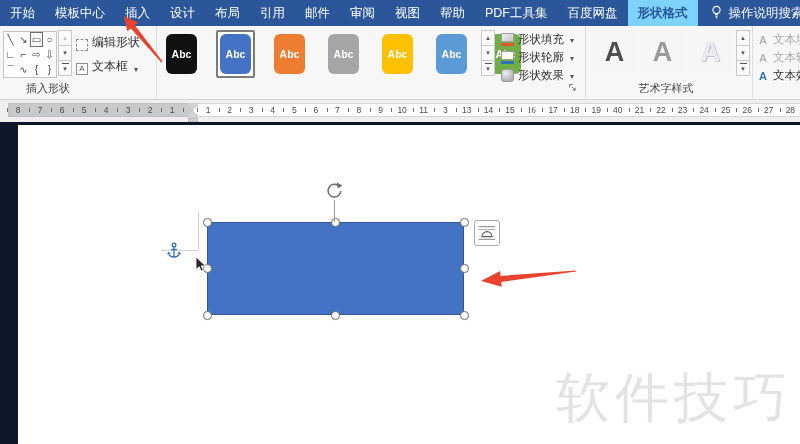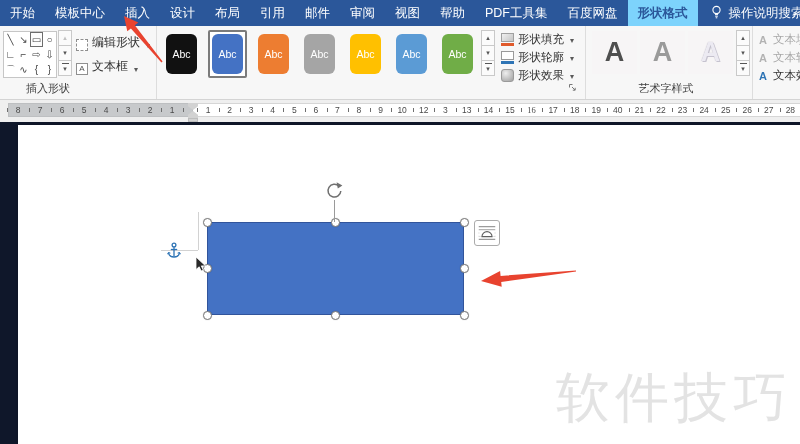--- a/index.html
+++ b/index.html
@@ -44,21 +44,21 @@
   .sb.dis { color:#c2c2c2; }
   .sb.dis.up::after { color:#c2c2c2; }
   .rbtn { position:absolute; display:flex; align-items:flex-end; gap:4px; font-size:12px;
           color:#333; white-space:nowrap; cursor:default; }
   .caret::after { content:"▾"; font-size:8px; color:#5a5a5a; margin-left:2px; }
   .icon-editshape { width:12px; height:12px; border:1px dashed #8f8f8f; background:#fff; }
   .icon-textbox { width:12px; height:12px; border:1px solid #8f8f8f; background:#fff;
                   font-size:8px; line-height:10px; text-align:center; color:#555; }
 
   
-  .tilerow { position:absolute; left:5px; top:4px; display:flex; gap:7px; align-items:center; }
+  .tilerow { position:absolute; left:5px; top:4px; display:flex; gap:15px; align-items:center;font-weight:bold; }
   .tilewrap { border:2px solid transparent; padding:2px; border-radius:2px; }
   .tilewrap.sel { border-color:#7b7b7b; background:#fff; }
   .tile { width:31px; height:40px; border-radius:6px; display:flex; align-items:center;
           justify-content:center; color:#fff; font-size:10.5px; }
   .btncol { position:absolute; left:344px; top:4px; }
   .btnrow { display:flex; align-items:center; gap:4px; height:18px; font-size:11.5px;
             color:#333; white-space:nowrap; cursor:default; }
   .ribicon { width:13px; height:13px; display:block; }
   .icon-fill b { display:block; height:9px; background:linear-gradient(135deg,#f0f0f0,#c4c4c4);
                  border:1px solid #a0a0a0; }
@@ -316,21 +316,21 @@
         <span class="rnum" style="left: 309.85px;">6</span>
         <span class="rtick" style="left: 327px;"></span>
         <span class="rnum" style="left: 331.42px;">7</span>
         <span class="rtick" style="left: 348px;"></span>
         <span class="rnum" style="left: 352.99px;">8</span>
         <span class="rtick" style="left: 370px;"></span>
         <span class="rnum" style="left: 374.56px;">9</span>
         <span class="rtick" style="left: 391px;"></span>
         <span class="rnum" style="left: 396.13px;">10</span>
         <span class="rtick" style="left: 413px;"></span>
-        <span class="rnum" style="left: 417.7px;">12</span>
+        <span class="rnum" style="left: 417.7px;">11</span>
         <span class="rtick" style="left: 434px;"></span>
         <span class="rnum" style="left: 439.27px;">3</span>
         <span class="rtick" style="left: 456px;"></span>
         <span class="rnum" style="left: 460.84px;">13</span>
         <span class="rtick" style="left: 478px;"></span>
         <span class="rnum" style="left: 482.41px;">14</span>
         <span class="rtick" style="left: 499px;"></span>
         <span class="rnum" style="left: 503.98px;">15</span>
         <span class="rtick" style="left: 521px;"></span>
         <span class="rnum" style="left: 525.55px; font-family: Liberation Serif, serif;">16</span>

